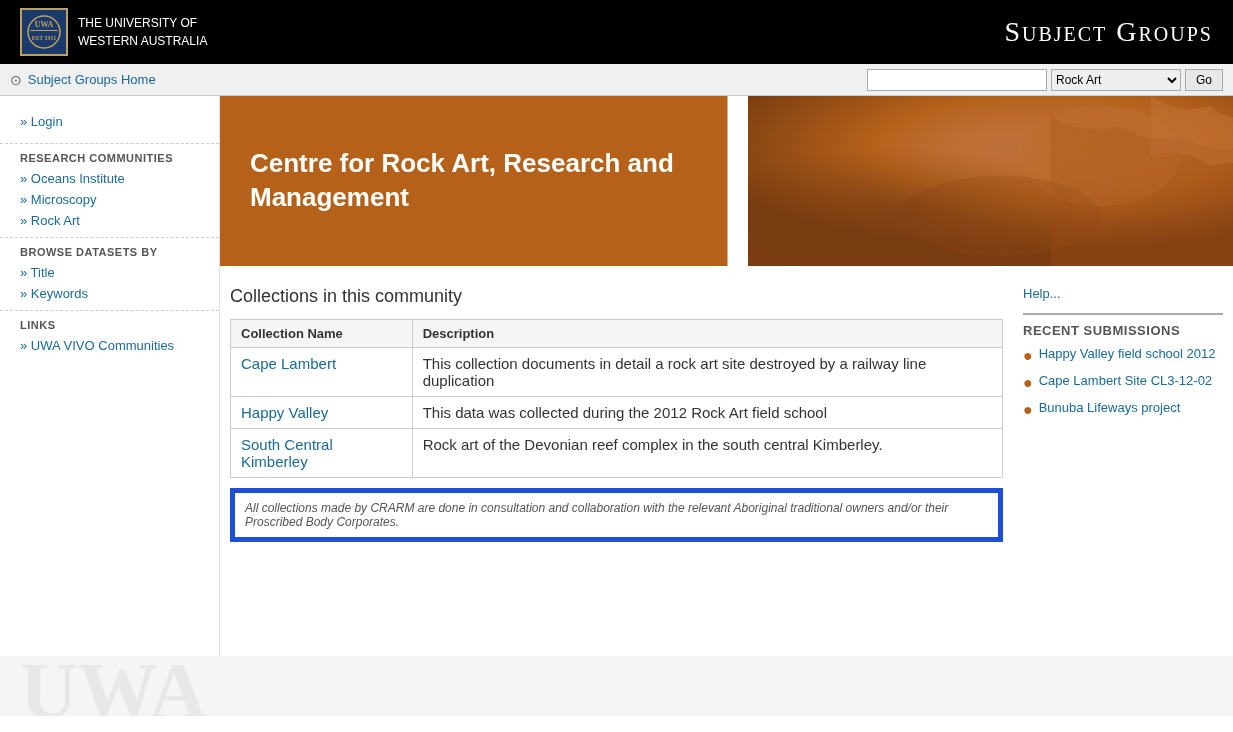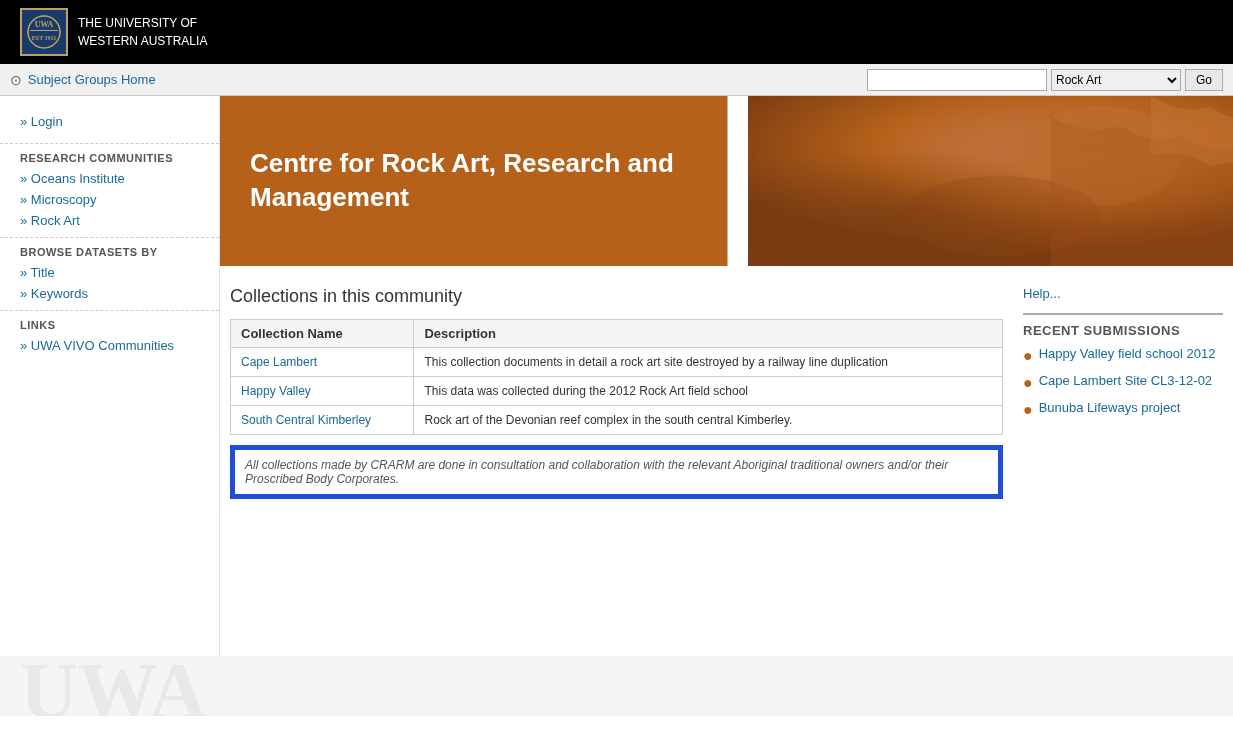--- a/index.html
+++ b/index.html
@@ -221,21 +221,21 @@
       border: 1px solid #ccc;
       padding: 6px 10px;
       text-align: left;
       font-size: 13px;
       font-weight: bold;
     }
     #collections-table td {
       border: 1px solid #ccc;
       padding: 7px 10px;
       vertical-align: top;
-      font-size: 12px;
+      font-size: 15px;
     }
     .collection-link {
       color: #1a6a9a;
       text-decoration: none;
     }
     #collections-footer {
       margin-top: 10px;
       font-size: 12px;
       font-style: italic;
       color: #555;
@@ -310,20 +310,21 @@
         <text x="22" y="30" text-anchor="middle" fill="#c0a060" font-size="6" font-family="serif">EST 1911</text>
       </svg>
     </div>
     <div id="header-title">
       <div style="font-size:12px;color:#fff;font-family:Arial,sans-serif;line-height:1.5;">
         <span style="font-weight:normal;">T</span><span style="font-weight:normal;">HE </span><span style="font-weight:normal;">U</span><span>NIVERSITY OF</span><br>
         <span>W</span><span>ESTERN </span><span>A</span><span>USTRALIA</span>
       </div>
     </div>
   </div>
+  <div id="header-right">Subject Groups</div>
 </div>
 
 <div id="navbar">
   <div id="navbar-left">
     <span id="navbar-home-icon">⊙</span>
     <a id="navbar-home-link" href="#">Subject Groups Home</a>
   </div>
   <div id="navbar-search">
     <input id="search-input" type="text" style="">
     <select id="search-select">

